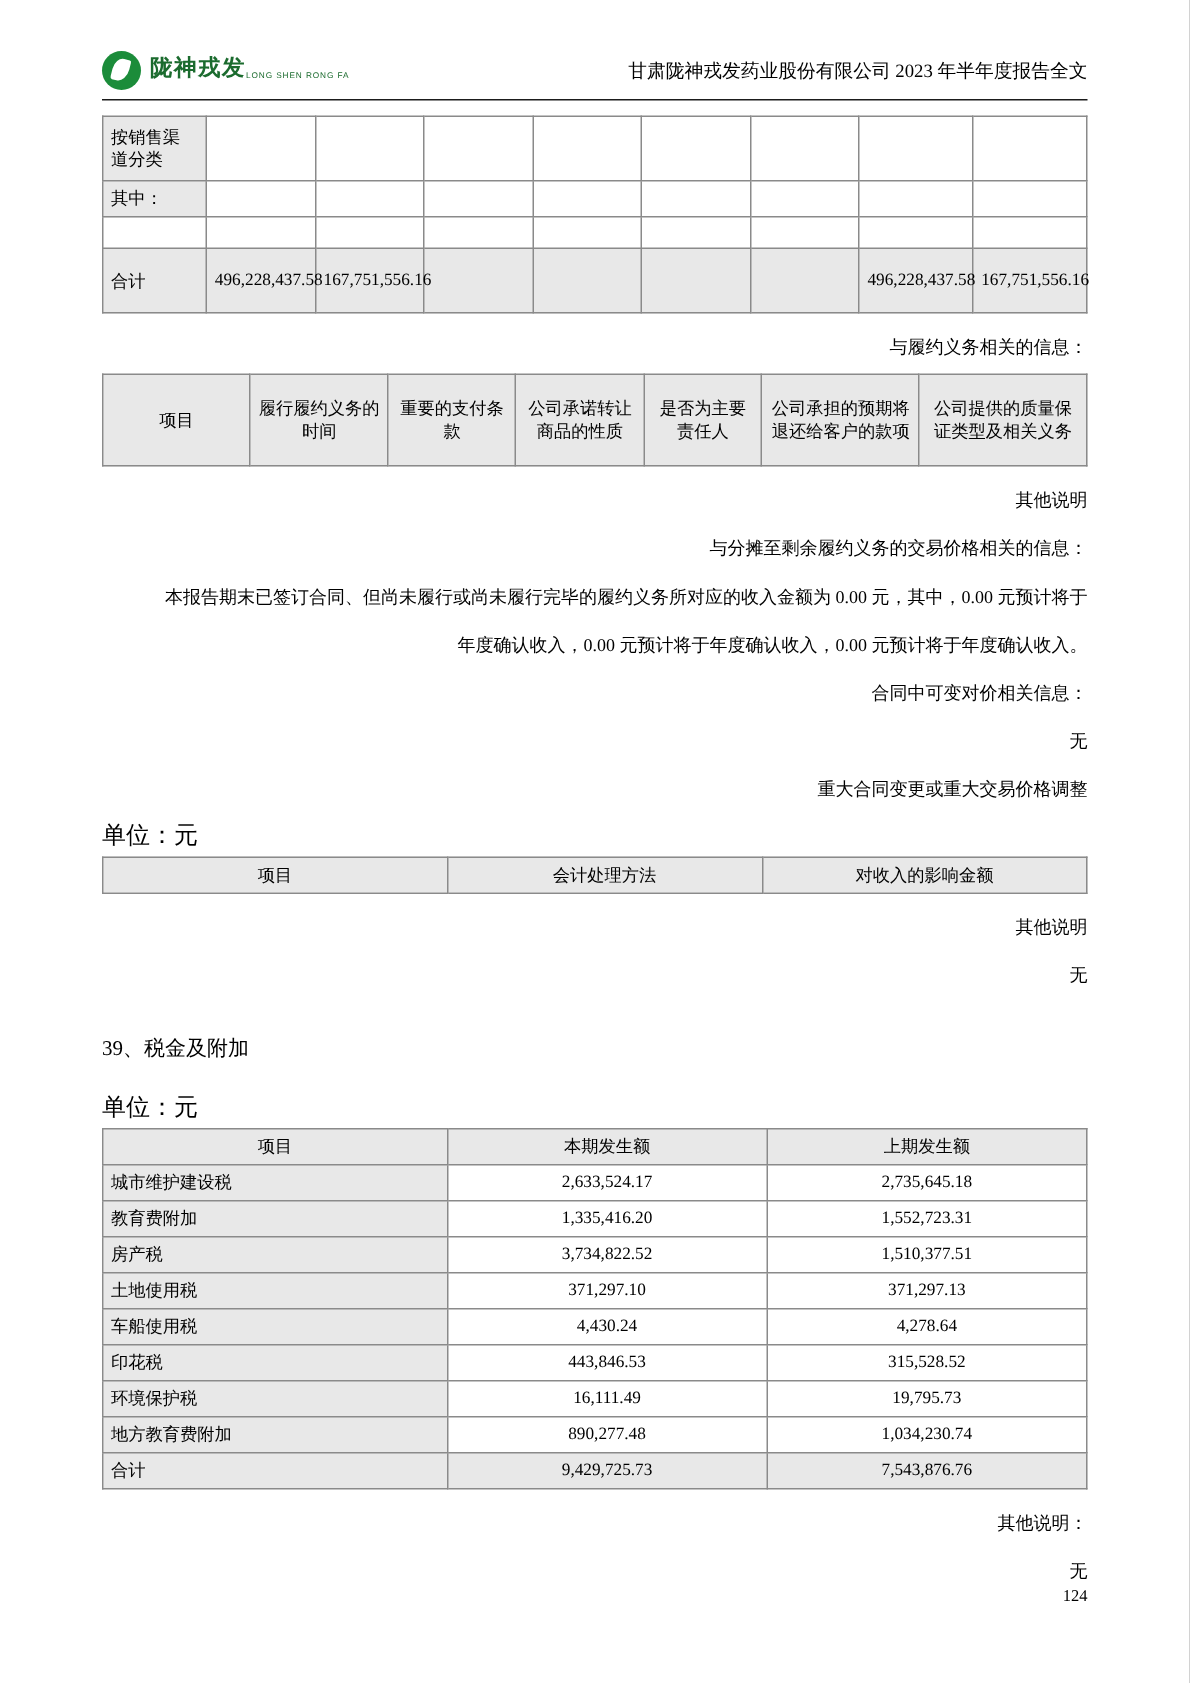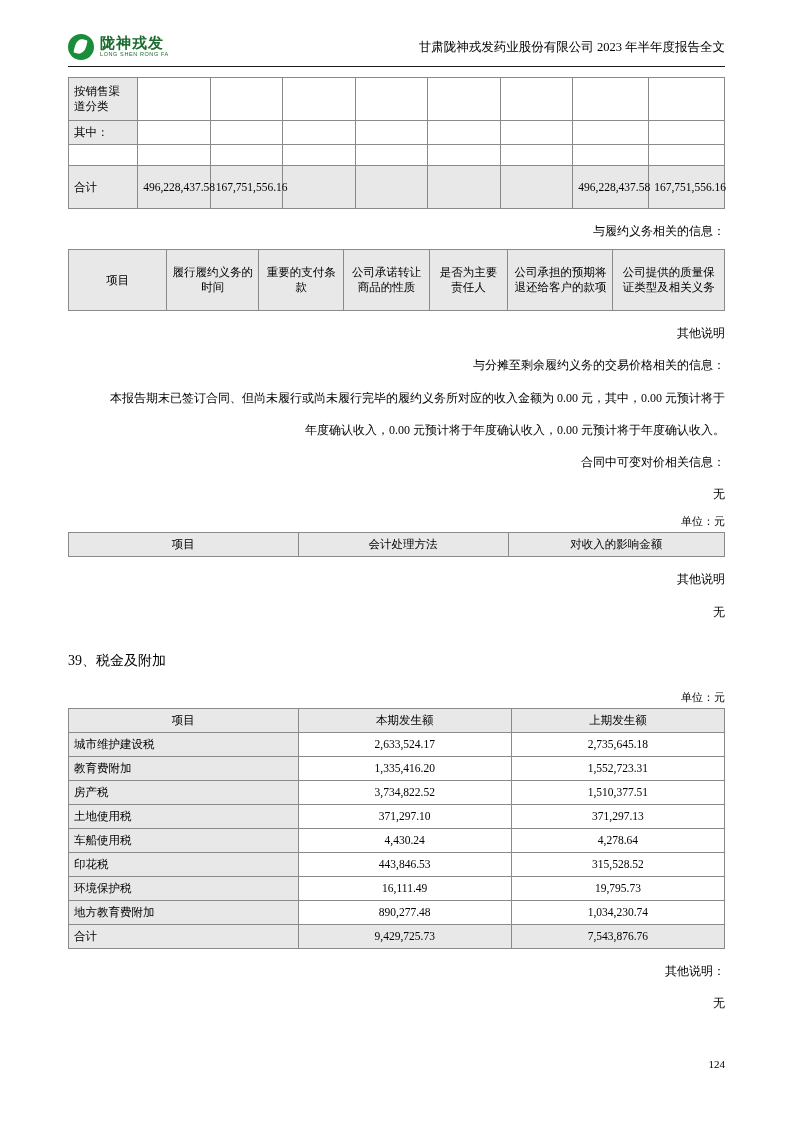--- a/index.html
+++ b/index.html
@@ -51,22 +51,23 @@
     left: 7px;
     top: 5px;
     width: 11px;
     height: 15px;
     background: #ffffff;
     border-radius: 55% 10% 60% 12%;
     transform: rotate(14deg);
   }
   .logo-text {
     display: flex;
-    flex-direction: column;
+    flex-direction: row;
     line-height: 1.05;
+    align-items: flex-end;
   }
   .logo-cn {
     font-family: "Liberation Serif", "DejaVu Serif", serif;
     font-size: 15px;
     font-weight: bold;
     color: #1b6b2e;
     letter-spacing: 1px;
   }
   .logo-en {
     font-family: "Liberation Sans", sans-serif;
@@ -104,22 +105,21 @@
   .shaded { background: #e8e8e8; }
   .t1 { margin-top: 10px; }
   
   p.para {
     font-size: 12px;
     margin: 13px 0 0 0;
     line-height: 1.6;
     text-align: right;
   }
   .unit {
-    text-align: right;
-    font-size: 11px;
+    font-size: 16px;
     margin: 10px 0 3px 0;
   }
   h2.sec {
     font-size: 14px;
     font-weight: normal;
     margin: 30px 0 0 0;
     font-family: "Liberation Serif", "DejaVu Serif", serif;
   }
   .pagenum {
     position: absolute;
@@ -230,20 +230,21 @@
         </tr>
       </tbody>
     </table>
 
     <p class="para">其他说明</p>
     <p class="para">与分摊至剩余履约义务的交易价格相关的信息：</p>
     <p class="para">本报告期末已签订合同、但尚未履行或尚未履行完毕的履约义务所对应的收入金额为 0.00 元，其中，0.00 元预计将于</p>
     <p class="para">年度确认收入，0.00 元预计将于年度确认收入，0.00 元预计将于年度确认收入。</p>
     <p class="para">合同中可变对价相关信息：</p>
     <p class="para">无</p>
+    <p class="para">重大合同变更或重大交易价格调整</p>
 
     <div class="unit">单位：元</div>
 
     <table>
       <colgroup>
           <col style="width:35%">
           <col style="width:32%">
           <col style="width:33%">
         </colgroup>
       <tbody>

